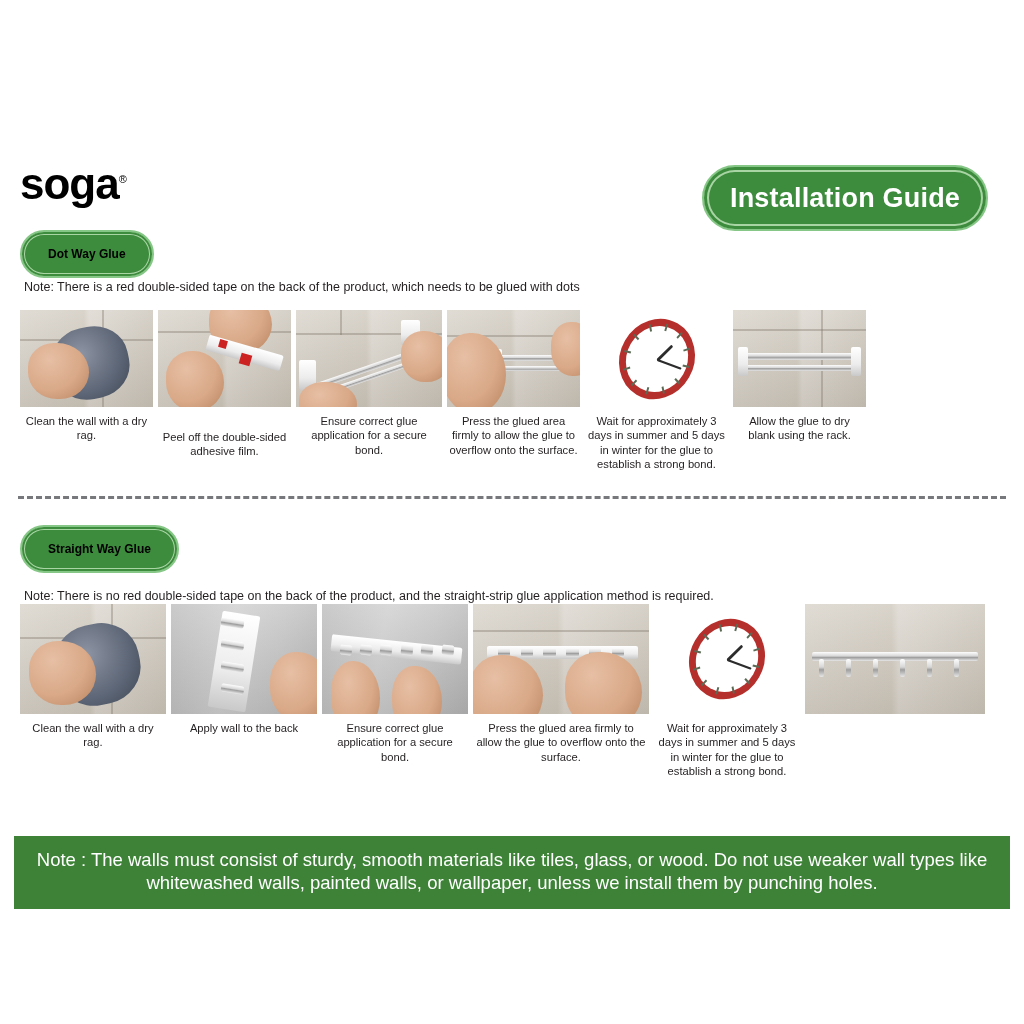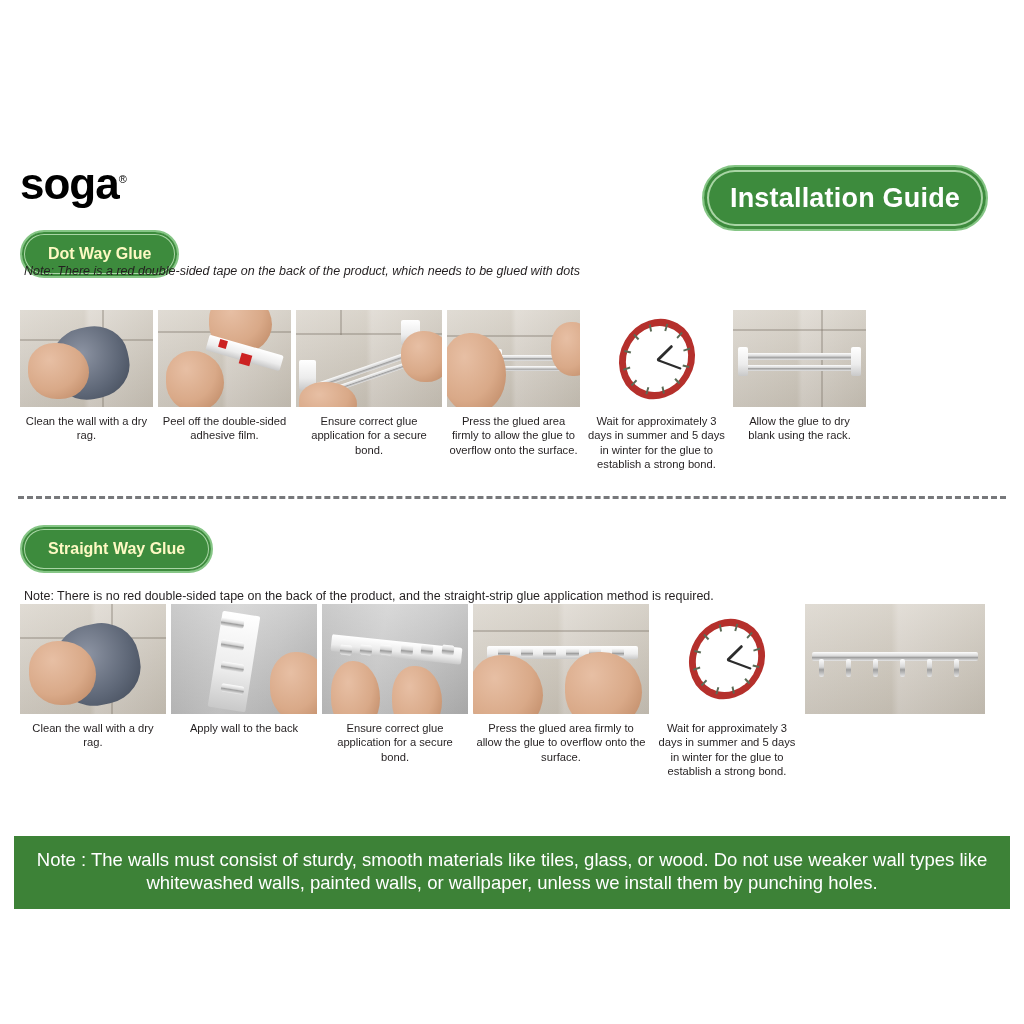--- a/index.html
+++ b/index.html
@@ -68,35 +68,35 @@
     height: 44px;
     border-radius: 24px;
     background: #3d8b3d;
     border: 2px solid #86c686;
     box-shadow: inset 0 0 0 2px #3d8b3d, inset 0 0 0 3px #a9d5a5;
     display: flex;
     align-items: center;
     padding: 0 26px;
   }
   .sec-badge span {
-    color: #fef9c3;
-    font-size: 16px;
+    color: #000000;
+    font-size: 12px;
     font-weight: bold;
     text-align: center;
   }
   #badge-dot  { top: 198px; }
   #badge-str  { top: 493px; }
 
   .note-line {
     position: absolute;
     left: 24px;
     font-size: 12.5px;
     color: #231f20;
   }
-  #note-dot { top: 232px; font-style: italic; }
+  #note-dot { top: 248px; }
   #note-str { top: 557px; }
 
   
   .row {
     position: absolute;
     display: flex;
     gap: 5px;
   }
   #row1 { left: 20px; top: 278px; width: 984px; }
   #row2 { left: 20px; top: 572px; width: 984px; }
@@ -241,21 +241,21 @@
           <div style="position: absolute; inset: 0px;">
             <div class="tile"></div>
             <div class="grout" style="left: 0px; top: 30%; width: 100%; height: 2px;"></div>
             <div class="grout" style="left: 62%; top: 0px; width: 2px; height: 100%;"></div>
             <div class="cloth" style="left: 24%; top: 18%; width: 58%; height: 74%; transform: rotate(-12deg);"></div>
             <div class="hand" style="left: 6%; top: 34%; width: 46%; height: 58%;"></div>
           </div>
         </div>
         <div class="caption">Clean the wall with a dry rag.</div>
       </div>
-      <div class="cell" style="width: 133px;">
+      <div class="cell" style="width: 133px; gap: 16px;">
         <div class="thumb">
           <div style="position: absolute; inset: 0px;">
             <div class="tile"></div>
             <div class="grout" style="left: 0px; top: 22%; width: 100%; height: 2px;"></div>
             <div class="hand" style="left: 38%; top: -18%; width: 48%; height: 62%;"></div>
             <div class="hand" style="left: 6%; top: 42%; width: 44%; height: 62%;"></div>
             <div class="white-strip" style="left: 36%; top: 36%; width: 58%; height: 17%; transform: rotate(16deg);"></div>
             <div class="red-dot" style="left: 62%; top: 45%; width: 11px; height: 11px; transform: rotate(16deg);"></div>
             <div class="red-dot" style="left: 46%; top: 31%; width: 8px; height: 8px; transform: rotate(16deg);"></div>
           </div>

